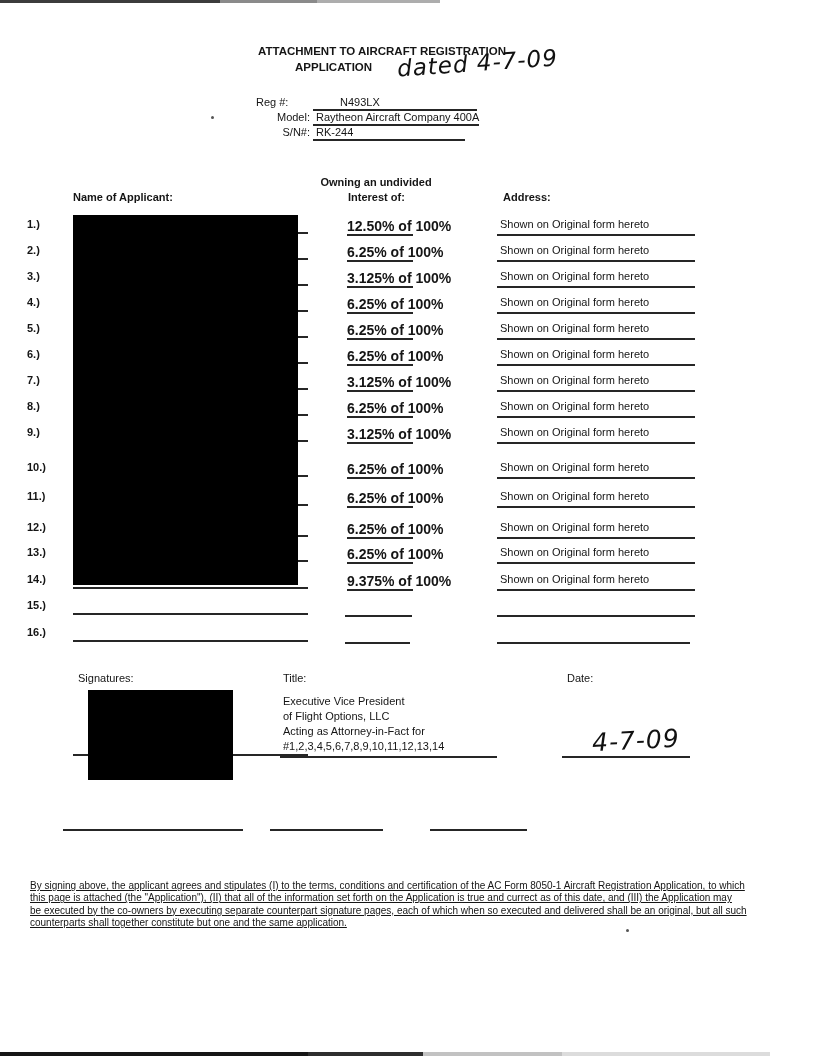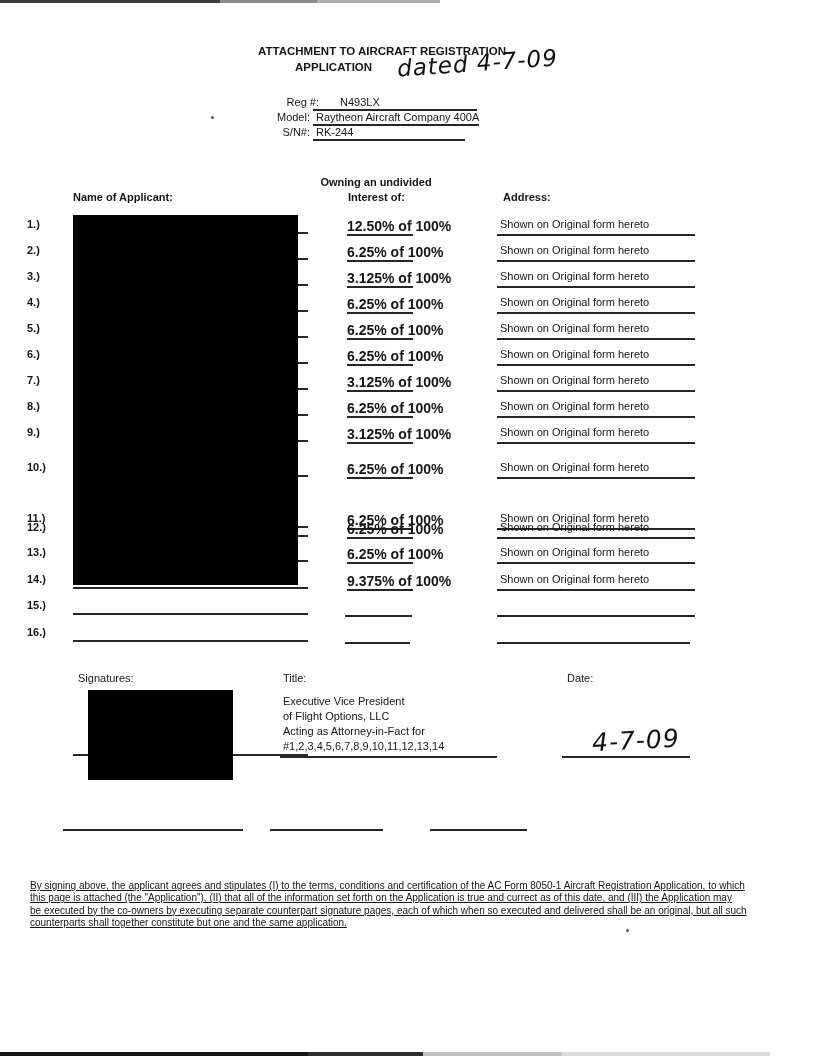--- a/index.html
+++ b/index.html
@@ -34,21 +34,21 @@
   <div id="topbar"></div>
   <div id="botbar"></div>
   <div class="dot" style="left:211px;top:116px;"></div>
   <div class="dot" style="left:626px;top:929px;"></div>
 
   <div class="abs fs11 b ctr" style="left:230px;top:44px;width:304px;font-size:11.5px;text-align:center;">ATTACHMENT TO AIRCRAFT REGISTRATION</div>
   <div class="abs fs11 b" style="left:295px;top:60px;font-size:11.5px;">APPLICATION</div>
   <div class="abs hand" style="left:397px;top:50px;font-size:23px;letter-spacing:1px;transform:rotate(-4deg);">dated 4-7-09</div>
 
   <div class="abs" style="left:240px;top:95px;width:260px;">
-    <div class="abs fs11" style="left:9px;top:0;width:70px;text-align:right;">Reg #:</div>
+    <div class="abs fs11" style="left:16px;top:0;width:70px;text-align:left;">Reg #:</div>
     <div class="abs fs11" style="left:76px;top:0;padding-left:24px;">N493LX</div>
     <div class="abs line" style="left:73px;top:14px;width:164px;"></div>
 
     <div class="abs fs11" style="left:0;top:15px;width:70px;text-align:right;">Model:</div>
     <div class="abs fs11" style="left:76px;top:15px;">Raytheon Aircraft Company 400A</div>
     <div class="abs line" style="left:73px;top:29px;width:166px;"></div>
 
     <div class="abs fs11" style="left:0;top:30px;width:70px;text-align:right;">S/N#:</div>
     <div class="abs fs11" style="left:76px;top:30px;">RK-244</div>
     <div class="abs line" style="left:73px;top:44px;width:152px;"></div>
@@ -132,21 +132,21 @@
     <span class="aline"></span>
   </div>
   <div class="row" style="top:461px;">
     <span class="rnum">10.)</span>
     <span class="nline"></span>
     <span class="pct">6.25% of 100%</span>
     <span class="pline"></span>
     <span class="addr">Shown on Original form hereto</span>
     <span class="aline"></span>
   </div>
-  <div class="row" style="top:512px;">
+  <div class="row" style="top:490px;">
     <span class="rnum">11.)</span>
     <span class="nline"></span>
     <span class="pct">6.25% of 100%</span>
     <span class="pline"></span>
     <span class="addr">Shown on Original form hereto</span>
     <span class="aline"></span>
   </div>
   <div class="row" style="top:521px;">
     <span class="rnum">12.)</span>
     <span class="nline"></span>

